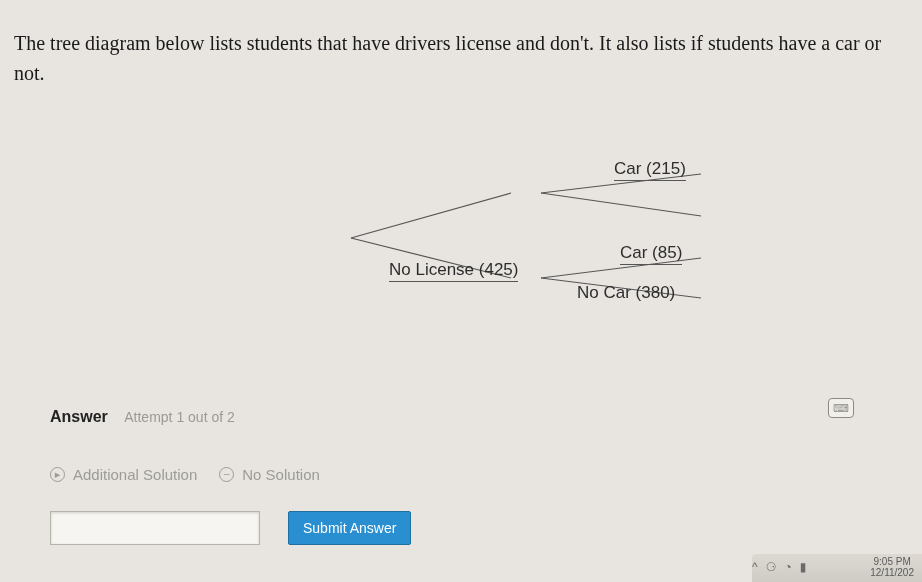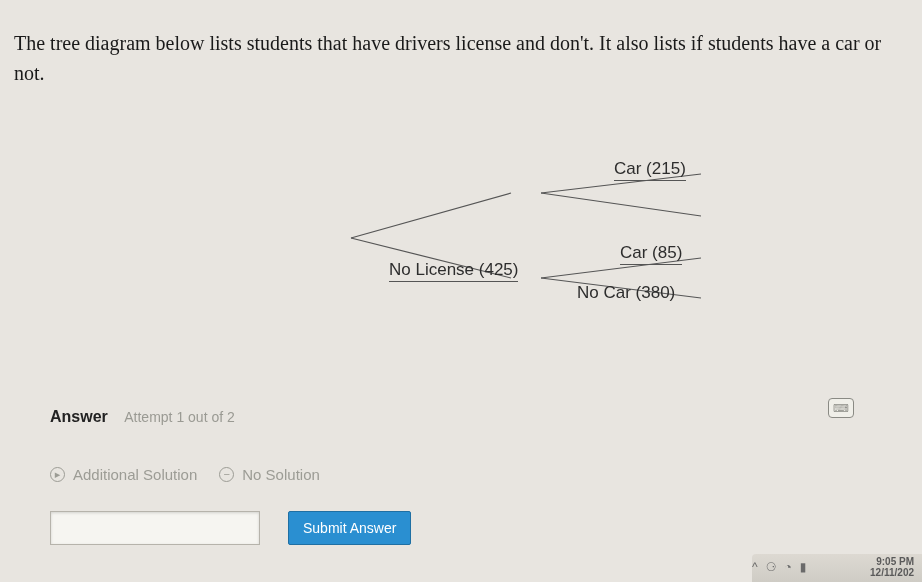--- a/index.html
+++ b/index.html
@@ -117,21 +117,21 @@
       padding: 0 8px 2px 0;
       font-family: Arial, Helvetica, sans-serif;
       font-size: 10px;
       color: #5a5a5a;
       background: linear-gradient(#ddd9d2,#cfccc5);
       width: 170px;
       border-top-left-radius: 4px;
     }
     .tray-icons { display:flex; gap:8px; align-items:center; }
     .tray-icons span { font-size: 12px; color:#6a6a6a; }
-    .clock { text-align: right; line-height: 1.1; margin-left:auto;font-weight:bold; }
+    .clock { text-align: center; line-height: 1.1; margin-left:auto; }
     .keyboard-badge {
       position: absolute;
       right: 68px;
       top: 398px;
       width: 26px; height: 20px;
       border: 1.5px solid #8a8a84;
       border-radius: 4px;
       display:flex; align-items:center; justify-content:center;
       font-size: 11px; color:#8a8a84;
       background: #f0efe9;

